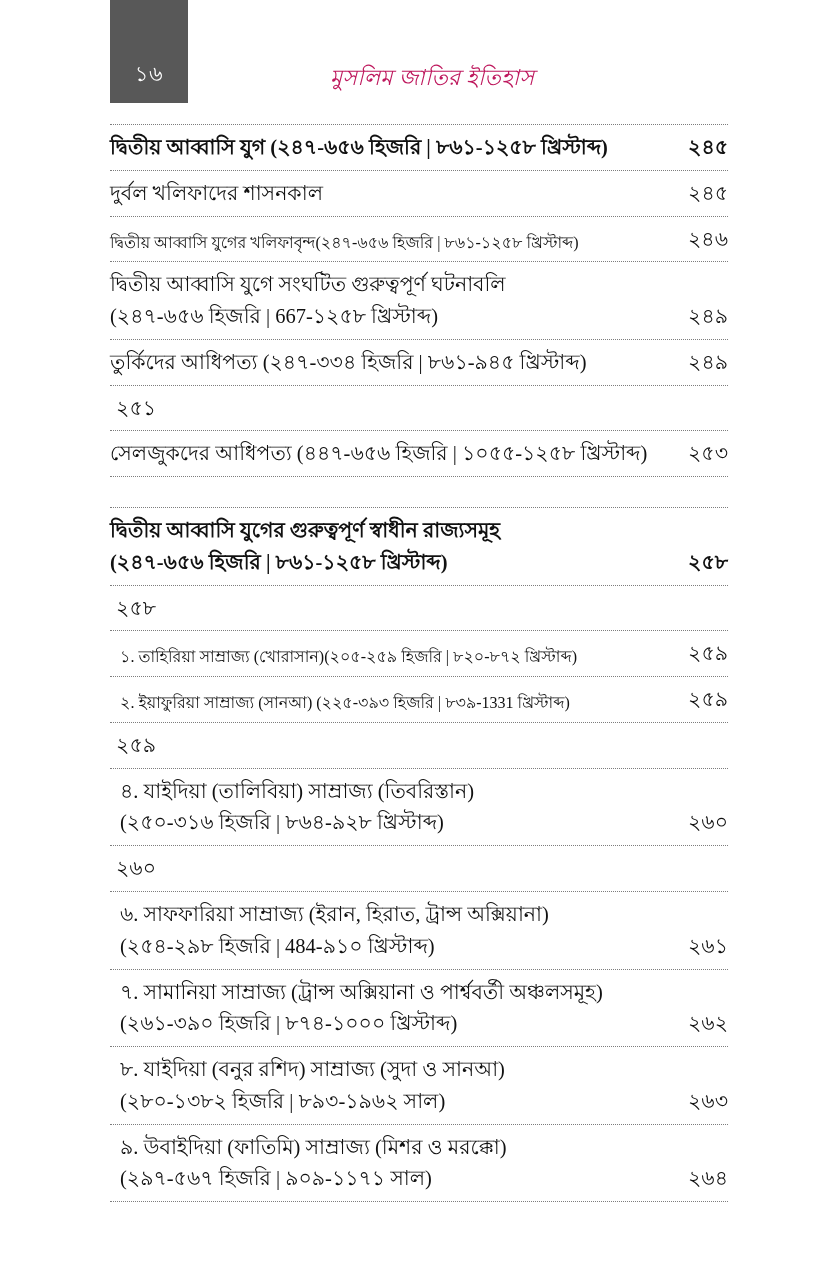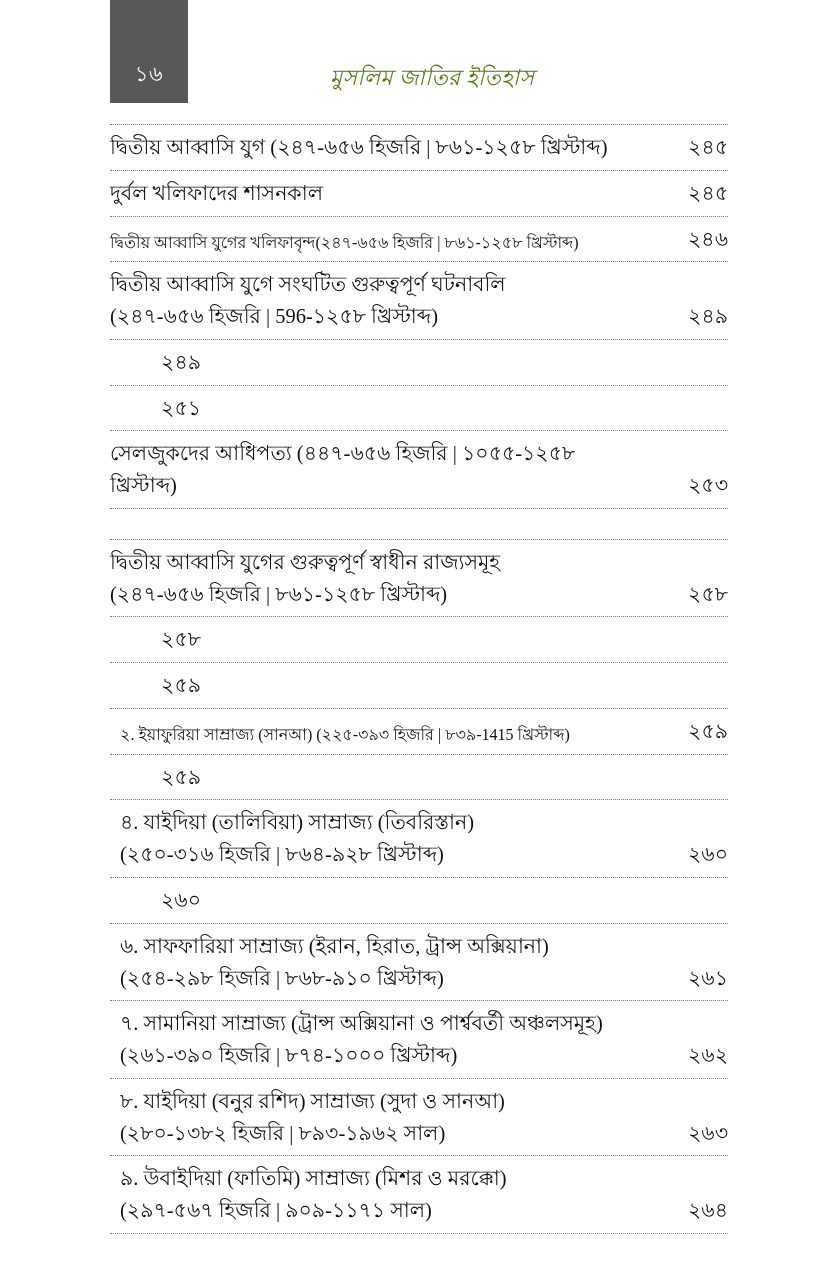--- a/index.html
+++ b/index.html
@@ -44,21 +44,21 @@
     font-size: 21px;
     line-height: 1;
     letter-spacing: 0.5px;
   }
   .running-title {
     position: absolute;
     left: 330px;
     top: 60px;
     font-size: 22px;
     font-style: italic;
-    color: #4d7c0f;
+    color: #be185d;
     white-space: nowrap;
     letter-spacing: 0.3px;
   }
 
   
   .toc {
     position: absolute;
     left: 110px;
     top: 124px;
     width: 618px;
@@ -91,27 +91,26 @@
     white-space: pre-line;
     flex: 1 1 auto;
   }
   .row-page {
     font-size: 20.5px;
     line-height: 1.55;
     text-align: right;
     flex: 0 0 auto;
     min-width: 46px;
     white-space: nowrap;
-    margin-left: 45px;
   }
 
   
   .toc-row.bold .row-label,
   .toc-row.bold .row-page {
-    font-weight: normal;
+    font-weight: bold;
   }
   .toc-row.indent .row-label {
     padding-left: 10px;
   }
   .toc-row.tight .row-label {
     font-size: 16px;
   }
   .toc-row.twoline .row-page {
     align-self: flex-end;
   }
@@ -135,24 +134,25 @@
       <div class="toc-row">
         <span class="row-label">দুর্বল খলিফাদের শাসনকাল</span>
         <span class="row-page">২৪৫</span>
       </div>
       <div class="toc-row tight">
         <span class="row-label">দ্বিতীয় আব্বাসি যুগের খলিফাবৃন্দ(২৪৭-৬৫৬ হিজরি | ৮৬১-১২৫৮ খ্রিস্টাব্দ)</span>
         <span class="row-page">২৪৬</span>
       </div>
       <div class="toc-row twoline">
         <span class="row-label">দ্বিতীয় আব্বাসি যুগে সংঘটিত গুরুত্বপূর্ণ ঘটনাবলি
-(২৪৭-৬৫৬ হিজরি | 596-১২৫৮ খ্রিস্টাব্দ)</span>
+(২৪৭-৬৫৬ হিজরি | 667-১২৫৮ খ্রিস্টাব্দ)</span>
         <span class="row-page">২৪৯</span>
       </div>
       <div class="toc-row">
+        <span class="row-label">তুর্কিদের আধিপত্য (২৪৭-৩৩৪ হিজরি | ৮৬১-৯৪৫ খ্রিস্টাব্দ)</span>
         <span class="row-page">২৪৯</span>
       </div>
       <div class="toc-row">
         <span class="row-page">২৫১</span>
       </div>
       <div class="toc-row">
         <span class="row-label">সেলজুকদের আধিপত্য (৪৪৭-৬৫৬ হিজরি | ১০৫৫-১২৫৮ খ্রিস্টাব্দ)</span>
         <span class="row-page">২৫৩</span>
       </div>
     </div>
@@ -160,40 +160,41 @@
     <div class="toc-group">
       <div class="toc-row topline bold twoline">
         <span class="row-label">দ্বিতীয় আব্বাসি যুগের গুরুত্বপূর্ণ স্বাধীন রাজ্যসমূহ
 (২৪৭-৬৫৬ হিজরি | ৮৬১-১২৫৮ খ্রিস্টাব্দ)</span>
         <span class="row-page">২৫৮</span>
       </div>
       <div class="toc-row indent">
         <span class="row-page">২৫৮</span>
       </div>
       <div class="toc-row indent tight">
+        <span class="row-label">১. তাহিরিয়া সাম্রাজ্য (খোরাসান)(২০৫-২৫৯ হিজরি | ৮২০-৮৭২ খ্রিস্টাব্দ)</span>
         <span class="row-page">২৫৯</span>
       </div>
       <div class="toc-row indent tight">
-        <span class="row-label">২. ইয়াফুরিয়া সাম্রাজ্য (সানআ) (২২৫-৩৯৩ হিজরি | ৮৩৯-1415 খ্রিস্টাব্দ)</span>
+        <span class="row-label">২. ইয়াফুরিয়া সাম্রাজ্য (সানআ) (২২৫-৩৯৩ হিজরি | ৮৩৯-1331 খ্রিস্টাব্দ)</span>
         <span class="row-page">২৫৯</span>
       </div>
       <div class="toc-row indent tight">
         <span class="row-page">২৫৯</span>
       </div>
       <div class="toc-row indent twoline">
         <span class="row-label">৪. যাইদিয়া (তালিবিয়া) সাম্রাজ্য (তিবরিস্তান)
 (২৫০-৩১৬ হিজরি | ৮৬৪-৯২৮ খ্রিস্টাব্দ)</span>
         <span class="row-page">২৬০</span>
       </div>
       <div class="toc-row indent tight">
         <span class="row-page">২৬০</span>
       </div>
       <div class="toc-row indent twoline">
         <span class="row-label">৬. সাফফারিয়া সাম্রাজ্য (ইরান, হিরাত, ট্রান্স অক্সিয়ানা)
-(২৫৪-২৯৮ হিজরি | ৮৬৮-৯১০ খ্রিস্টাব্দ)</span>
+(২৫৪-২৯৮ হিজরি | 484-৯১০ খ্রিস্টাব্দ)</span>
         <span class="row-page">২৬১</span>
       </div>
       <div class="toc-row indent twoline">
         <span class="row-label">৭. সামানিয়া সাম্রাজ্য (ট্রান্স অক্সিয়ানা ও পার্শ্ববর্তী অঞ্চলসমূহ)
 (২৬১-৩৯০ হিজরি | ৮৭৪-১০০০ খ্রিস্টাব্দ)</span>
         <span class="row-page">২৬২</span>
       </div>
       <div class="toc-row indent twoline">
         <span class="row-label">৮. যাইদিয়া (বনুর রশিদ) সাম্রাজ্য (সুদা ও সানআ)
 (২৮০-১৩৮২ হিজরি | ৮৯৩-১৯৬২ সাল)</span>

